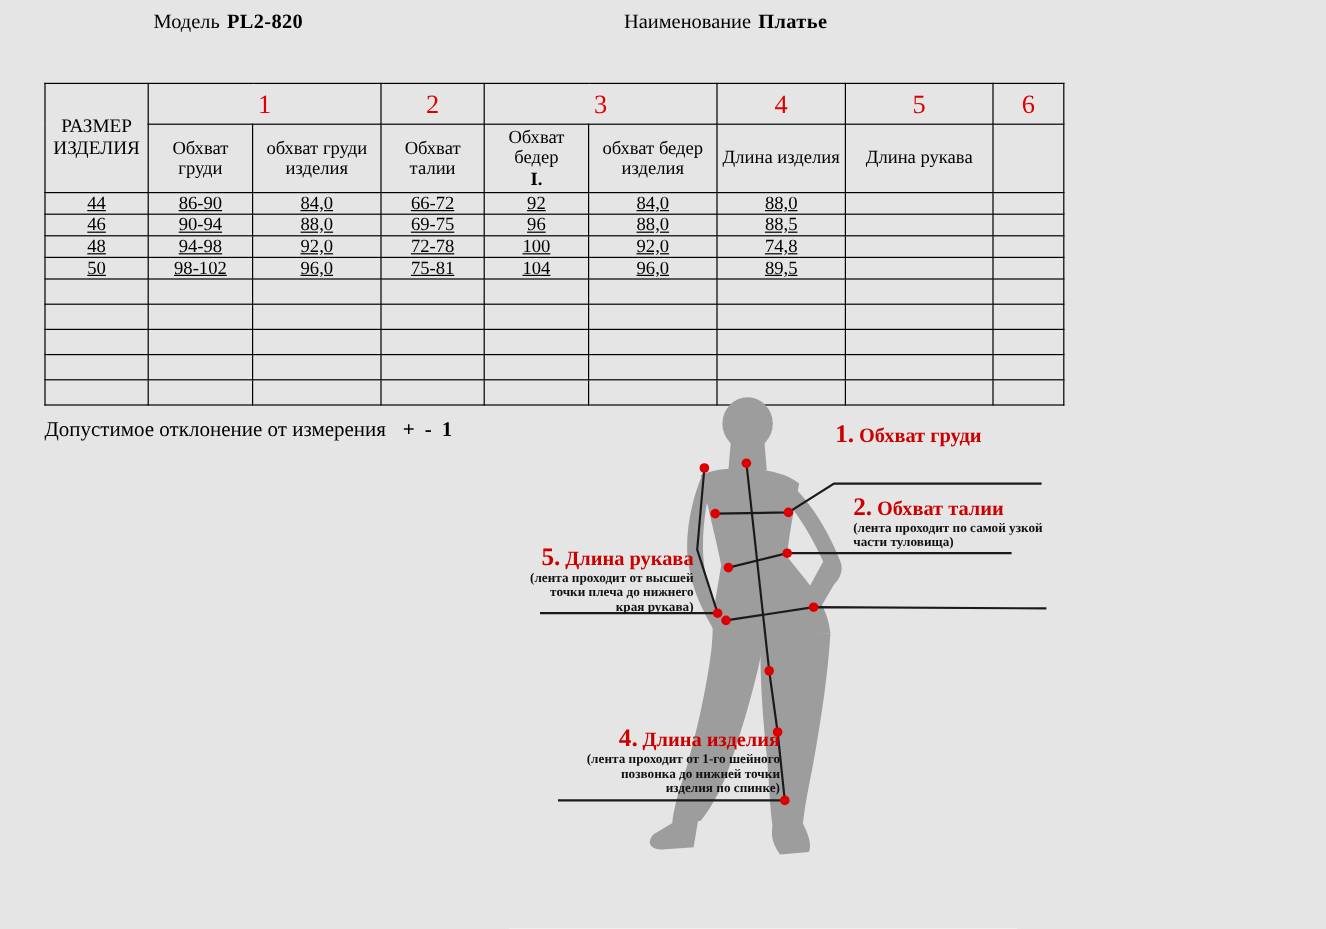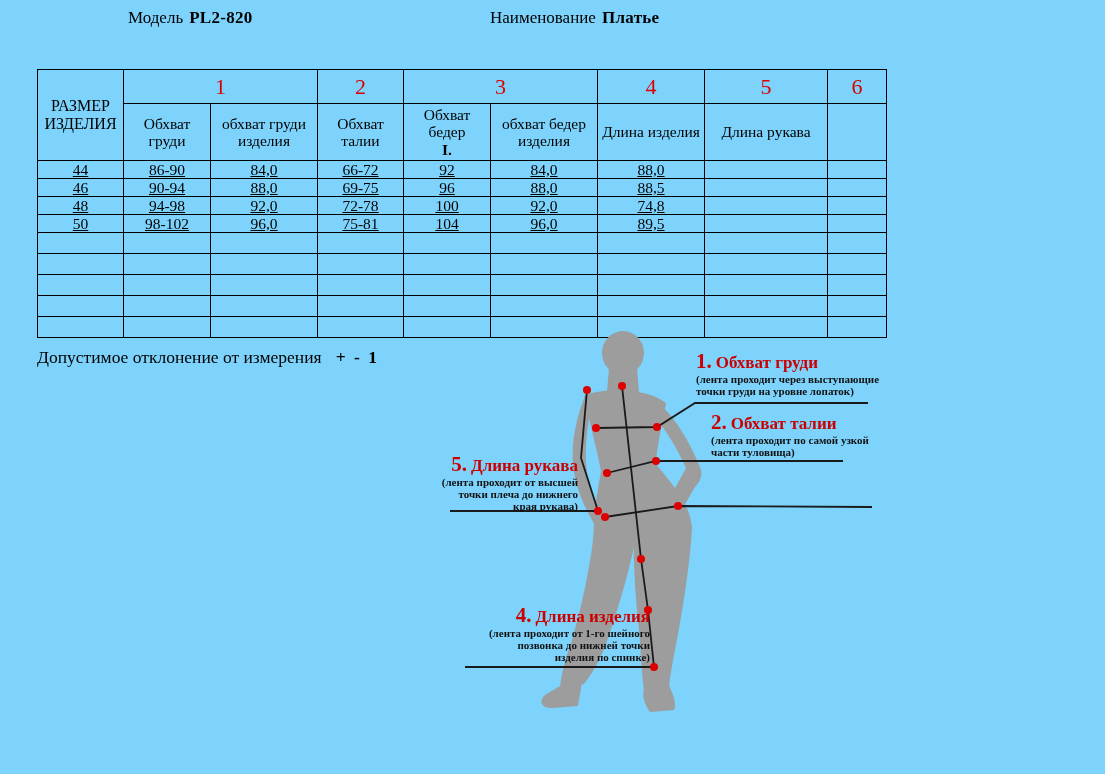--- a/index.html
+++ b/index.html
@@ -1,28 +1,28 @@
 <!DOCTYPE html>
 <html><head>
 <meta charset="utf-8">
 <style>
   html,body{margin:0;padding:0;background:#fff;}
   .page{
     position:relative;
     width:1105px;height:774px;
-    background:#7dd3fc;
+    background:#e5e5e5;
     font-family:"Liberation Serif","DejaVu Serif",serif;
     color:#000;
     overflow:hidden;
   }
   
   .doc-header{position:absolute;top:8px;font-size:17px;white-space:nowrap;}
   .doc-header .hval{font-weight:bold;margin-left:6px;letter-spacing:.3px;}
   #hdr-model{left:128px;}
-  #hdr-name{left:490px;}
+  #hdr-name{left:520px;}
   
   table.size-table{
     position:absolute;left:37px;top:69px;
     border-collapse:collapse;table-layout:fixed;
     width:849px;
   }
   .size-table td,.size-table th{
     border:1px solid #000;
     padding:0;margin:0;
     text-align:center;vertical-align:middle;
@@ -241,21 +241,20 @@
       <circle cx="678" cy="506" r="4"></circle>
       <circle cx="598" cy="511" r="4"></circle>
       <circle cx="641" cy="559" r="4"></circle>
       <circle cx="648" cy="610" r="4"></circle>
       <circle cx="654" cy="667" r="4"></circle>
     </g>
   </svg>
 
   <div class="ann" id="ann-1">
     <div class="ann-title"><span class="ann-num">1.</span> <span class="ann-label">Обхват груди</span></div>
-    <div class="ann-desc">(лента проходит через выступающие точки груди на уровне лопаток)</div>
   </div>
   <div class="ann" id="ann-2">
     <div class="ann-title"><span class="ann-num">2.</span> <span class="ann-label">Обхват талии</span></div>
     <div class="ann-desc">(лента проходит по самой узкой части туловища)</div>
   </div>
   <div class="ann ann-right" id="ann-4">
     <div class="ann-title"><span class="ann-num">4.</span> <span class="ann-label">Длина изделия</span></div>
     <div class="ann-desc">(лента проходит от 1-го шейного позвонка до нижней точки изделия по спинке)</div>
   </div>
   <div class="ann ann-right" id="ann-5">

